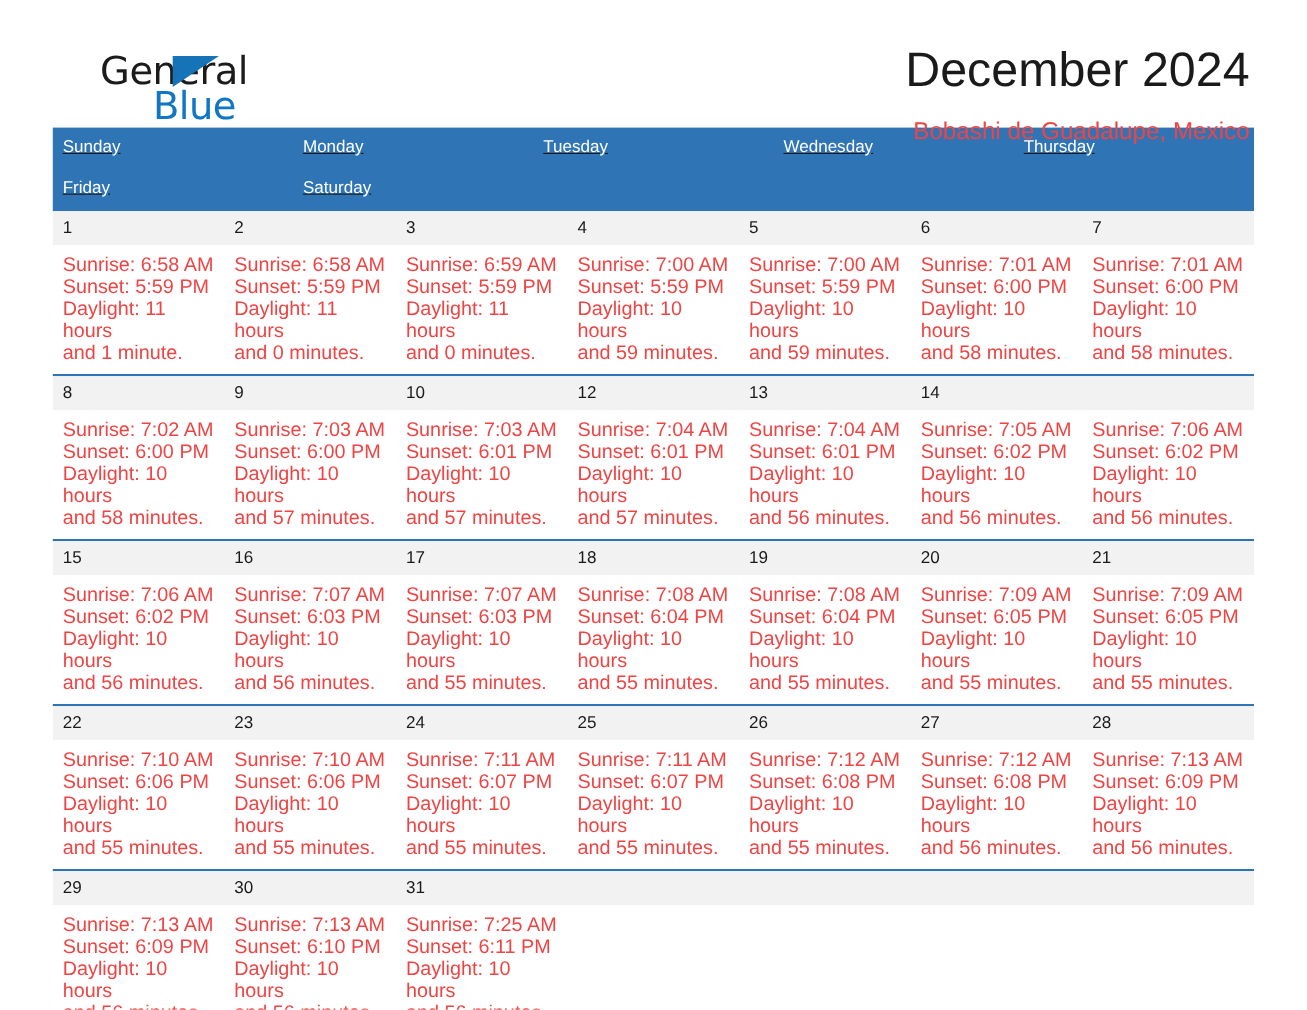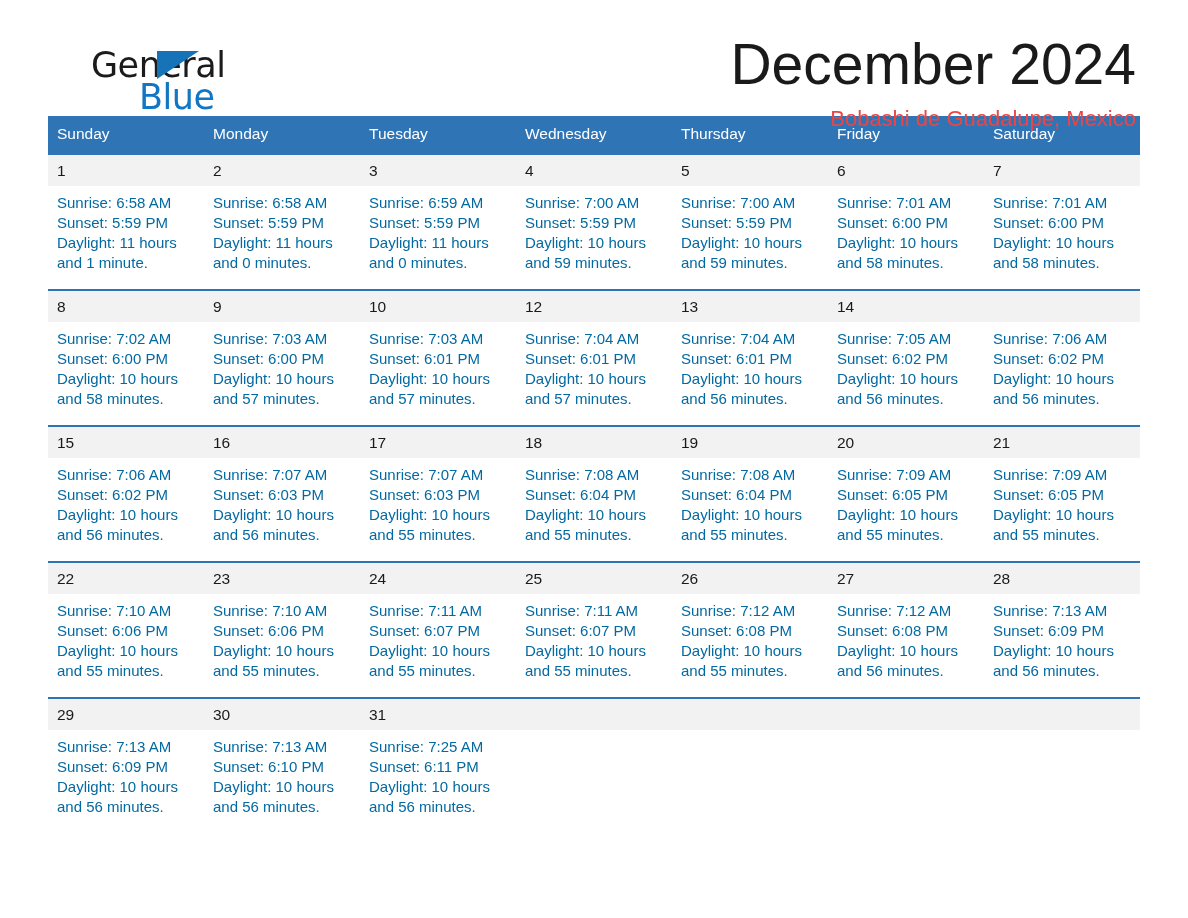--- a/index.html
+++ b/index.html
@@ -69,21 +69,21 @@
     color: #1177c4;
     font-family: "DejaVu Sans", sans-serif;
     line-height: 38px;
   }
 
   .title-block {
     text-align: right;
     padding-right: 4px;
   }
   .cal-title {
-    font-size: 57px;
+    font-size: 44px;
     font-weight: 400;
     color: #1a1a1a;
     line-height: 52px;
     letter-spacing: 0px;
     margin: 0;
   }
   .cal-subtitle {
     font-size: 22px;
     font-weight: 400;
     color: #ef4444;
@@ -91,22 +91,23 @@
     margin: 14px 0 0 0;
   }
 
   
   .calendar {
     margin-top: 6px;
     width: 1092px;
   }
   .weekdays {
     display: grid;
-    grid-template-columns: repeat(7, 1fr);
+    grid-template-columns: repeat(5, 1fr);
     background: #2f74b5;
+    text-decoration: underline;
   }
   .weekday {
     color: #ffffff;
     font-size: 15.5px;
     line-height: 18px;
     padding: 9px 0 10px 9px;
     font-weight: 400;
   }
 
   .week {
@@ -131,23 +132,23 @@
     display: grid;
     grid-template-columns: repeat(7, 1fr);
     background: #ffffff;
     min-height: 103px;
   }
   .daycell {
     padding: 7px 8px 10px 9px;
   }
   .daycell p {
     margin: 0;
-    font-size: 15px;
+    font-size: 18px;
     line-height: 20px;
-    color: #0369a1;
+    color: #ef4444;
     white-space: pre-line;
   }
   .daycell.empty { }
 </style>
 </head>
 <body>
 
 <div class="page">
 
   <div class="header">

